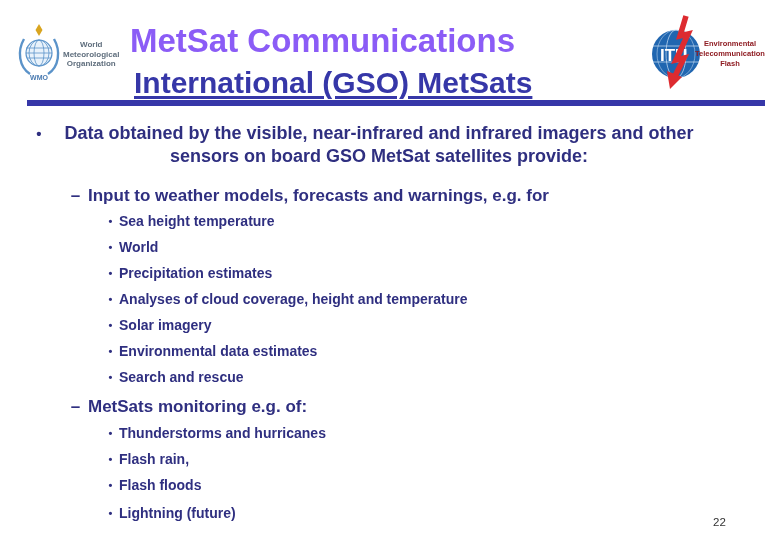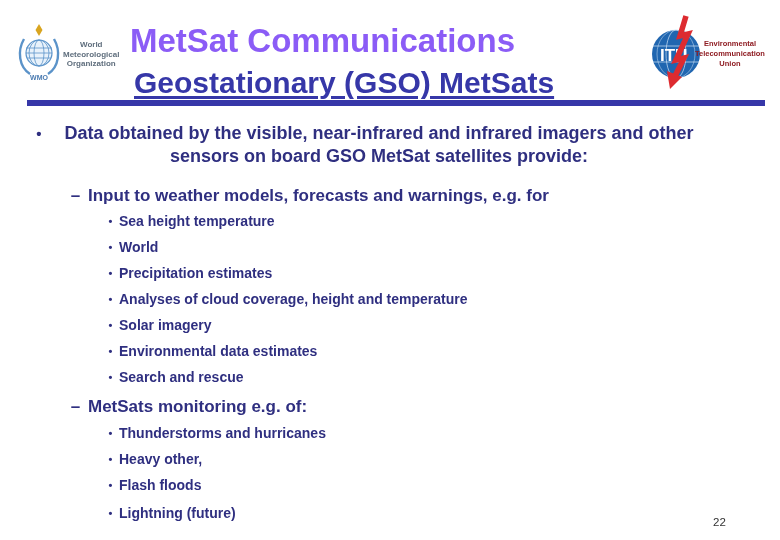--- a/index.html
+++ b/index.html
@@ -87,39 +87,39 @@
       <text x="23" y="56" text-anchor="middle" font-size="7" font-weight="bold" fill="#4a7ab0">WMO</text>
     </svg>
   </div>
   <div class="wmo-text">
     <span>World</span>
     <span>Meteorological</span>
     <span>Organization</span>
   </div>
 
   <div class="slide-title">MetSat Communications</div>
-  <div class="slide-subtitle">Geostationary (GSO) MetSats</div>
+  <div class="slide-subtitle">International (GSO) MetSats</div>
   <div class="title-bar"></div>
 
   <div class="itu-logo">
     <svg width="56" height="76" viewBox="0 0 56 76">
       <circle cx="26" cy="40" r="24" fill="#2066b0"></circle>
       <ellipse cx="26" cy="40" rx="10" ry="24" fill="none" stroke="#cfe3f5" stroke-width="1" opacity="0.7"></ellipse>
       <ellipse cx="26" cy="40" rx="19" ry="24" fill="none" stroke="#cfe3f5" stroke-width="1" opacity="0.5"></ellipse>
       <line x1="3" y1="32" x2="49" y2="32" stroke="#cfe3f5" stroke-width="1" opacity="0.7"></line>
       <line x1="3" y1="48" x2="49" y2="48" stroke="#cfe3f5" stroke-width="1" opacity="0.7"></line>
       <text x="10" y="47" font-size="17" font-weight="bold" fill="#ffffff">ITU</text>
       <path d="M36 2 L30 22 L38 20 L26 46 L34 44 L24 64" stroke="#dd2b30" stroke-width="5.5" fill="none"></path>
       <polygon points="20,75 17,57 32,63" fill="#dd2b30"></polygon>
     </svg>
   </div>
   <div class="itu-text">
     <span>Environmental</span>
     <span>Telecommunication</span>
-    <span>Union</span>
+    <span>Flash</span>
   </div>
 
   <div class="l1-item">
     <span class="l1-bullet">•</span>
     <div class="l1-text">Data obtained by the visible, near-infrared and infrared imagers and other sensors on board GSO MetSat satellites provide:</div>
   </div>
 
   <div class="l2-item sec1">
     <span class="l2-dash">–</span>
     <div>Input to weather models, forecasts and warnings, e.g. for</div>
@@ -159,21 +159,21 @@
     <span class="l2-dash">–</span>
     <div>MetSats monitoring e.g. of:</div>
   </div>
   <ul class="l3-list list2">
     <li>
       <span class="l3-bullet">•</span>
       <span>Thunderstorms and hurricanes</span>
     </li>
     <li>
       <span class="l3-bullet">•</span>
-      <span>Heavy other,</span>
+      <span>Flash rain,</span>
     </li>
     <li>
       <span class="l3-bullet">•</span>
       <span>Flash floods</span>
     </li>
     <li class="gap-before">
       <span class="l3-bullet">•</span>
       <span>Lightning (future)</span>
     </li>
   </ul>

